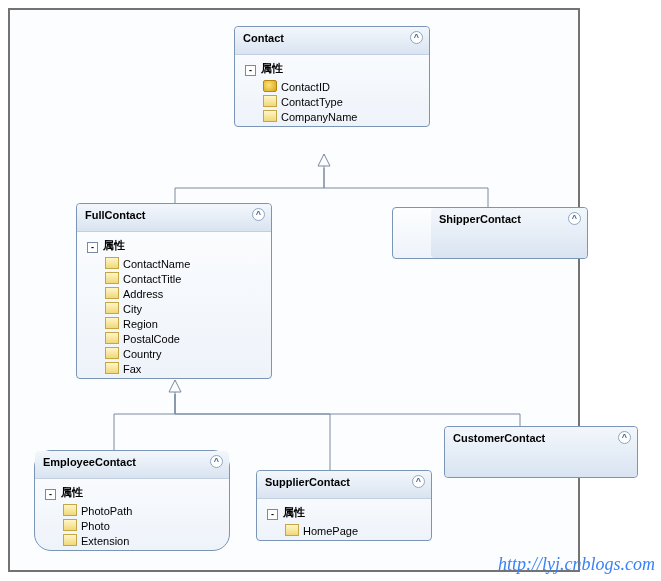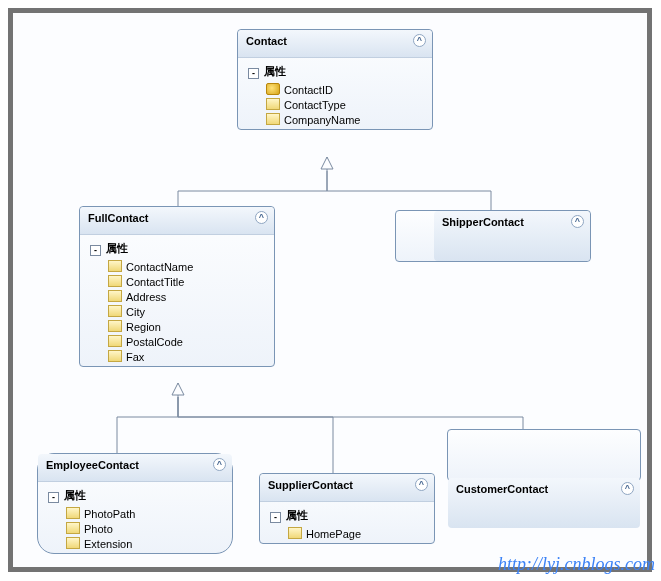--- a/index.html
+++ b/index.html
@@ -7,22 +7,22 @@
   width: 661px; height: 581px;
   background: #fff;
   font-family: "Microsoft Sans Serif", Arial, sans-serif;
   font-size: 11px;
   position: relative;
   overflow: hidden;
 }
 .frame {
   position: absolute;
   left: 8px; top: 8px;
-  width: 644px; height: 564px;
-  border: 5px solid #737373;
+  width: 572px; height: 564px;
+  border: 2px solid #737373;
   background: #fcfdff;
 }
 .entity {
   position: absolute;
   background: linear-gradient(#fdfeff, #eef3fa);
   border: 1px solid #7a95b5;
   border-radius: 4px;
 }
 .entity-header {
   background: linear-gradient(#f3f7fc, #d9e4f1);
@@ -138,33 +138,34 @@
       <span class="chev">^</span>
     </div>
     <div class="section">
       <div class="section-header minus">属性</div>
       <div class="prop">ContactName</div>
       <div class="prop">ContactTitle</div>
       <div class="prop">Address</div>
       <div class="prop">City</div>
       <div class="prop">Region</div>
       <div class="prop">PostalCode</div>
+      <div class="prop">Country</div>
       <div class="prop">Fax</div>
     </div>
   </div>
 
   <div class="entity" style="left:382px; top:197px; width:196px; height:52px;padding-left:38px;">
     <div class="entity-header only" style="height:50px;">
       <span>ShipperContact</span>
       <span class="chev">^</span>
     </div>
   </div>
 
   <div class="entity" style="left:434px; top:416px; width:194px; height:52px;">
-    <div class="entity-header only" style="height:50px;margin-top:48px;">
+    <div class="entity-header only" style="height:50px;">
       <span>CustomerContact</span>
       <span class="chev">^</span>
     </div>
   </div>
 
   <div class="entity" style="left:24px; top:440px; width:196px;border-radius:17px;">
     <div class="entity-header">
       <span>EmployeeContact</span>
       <span class="chev">^</span>
     </div>

